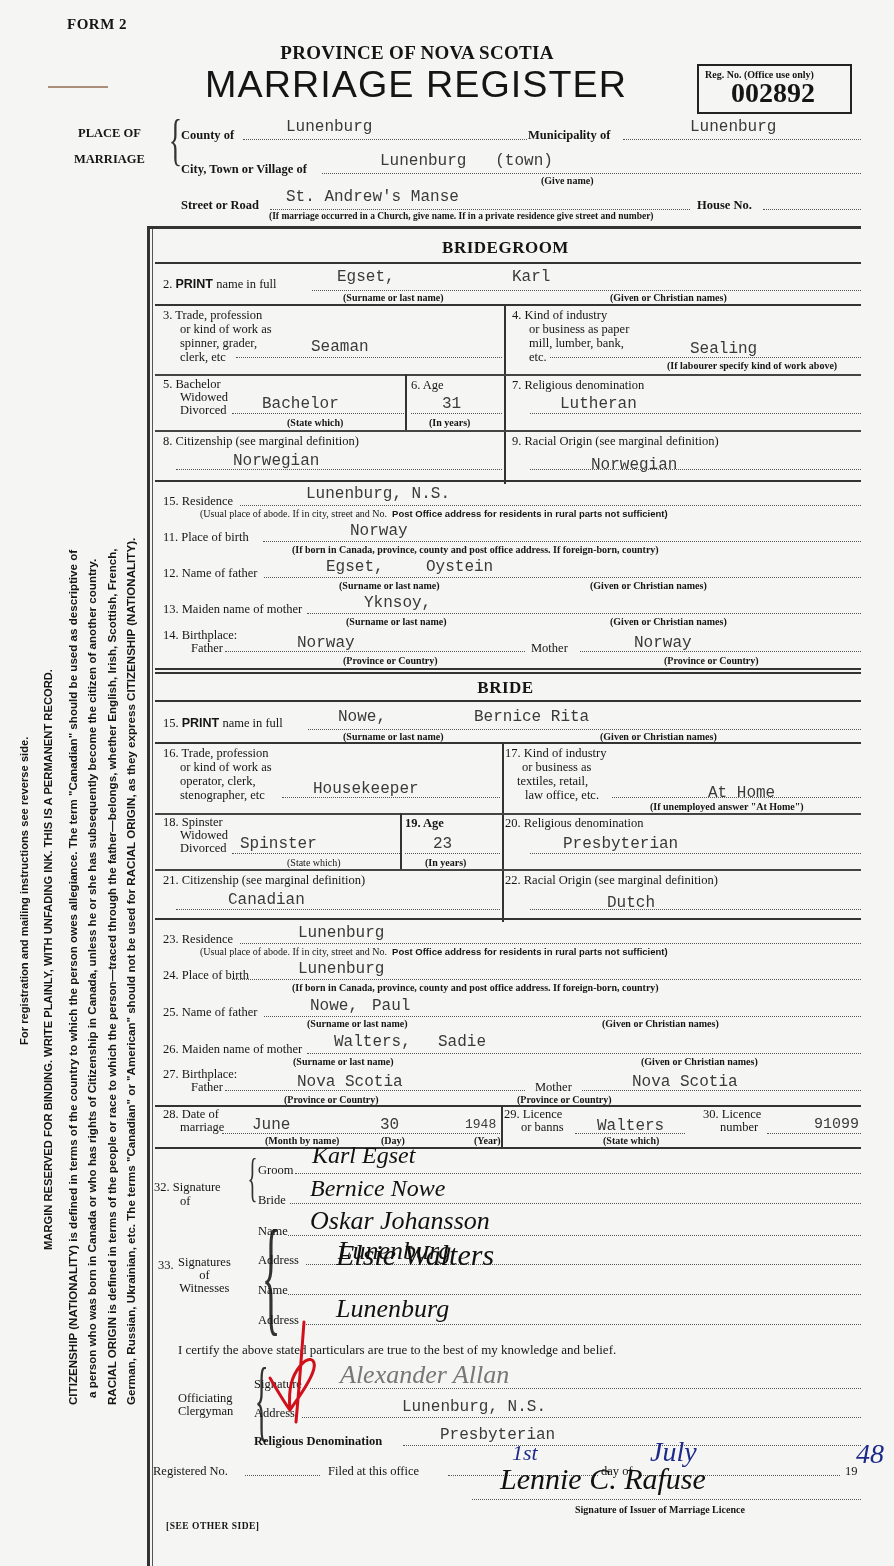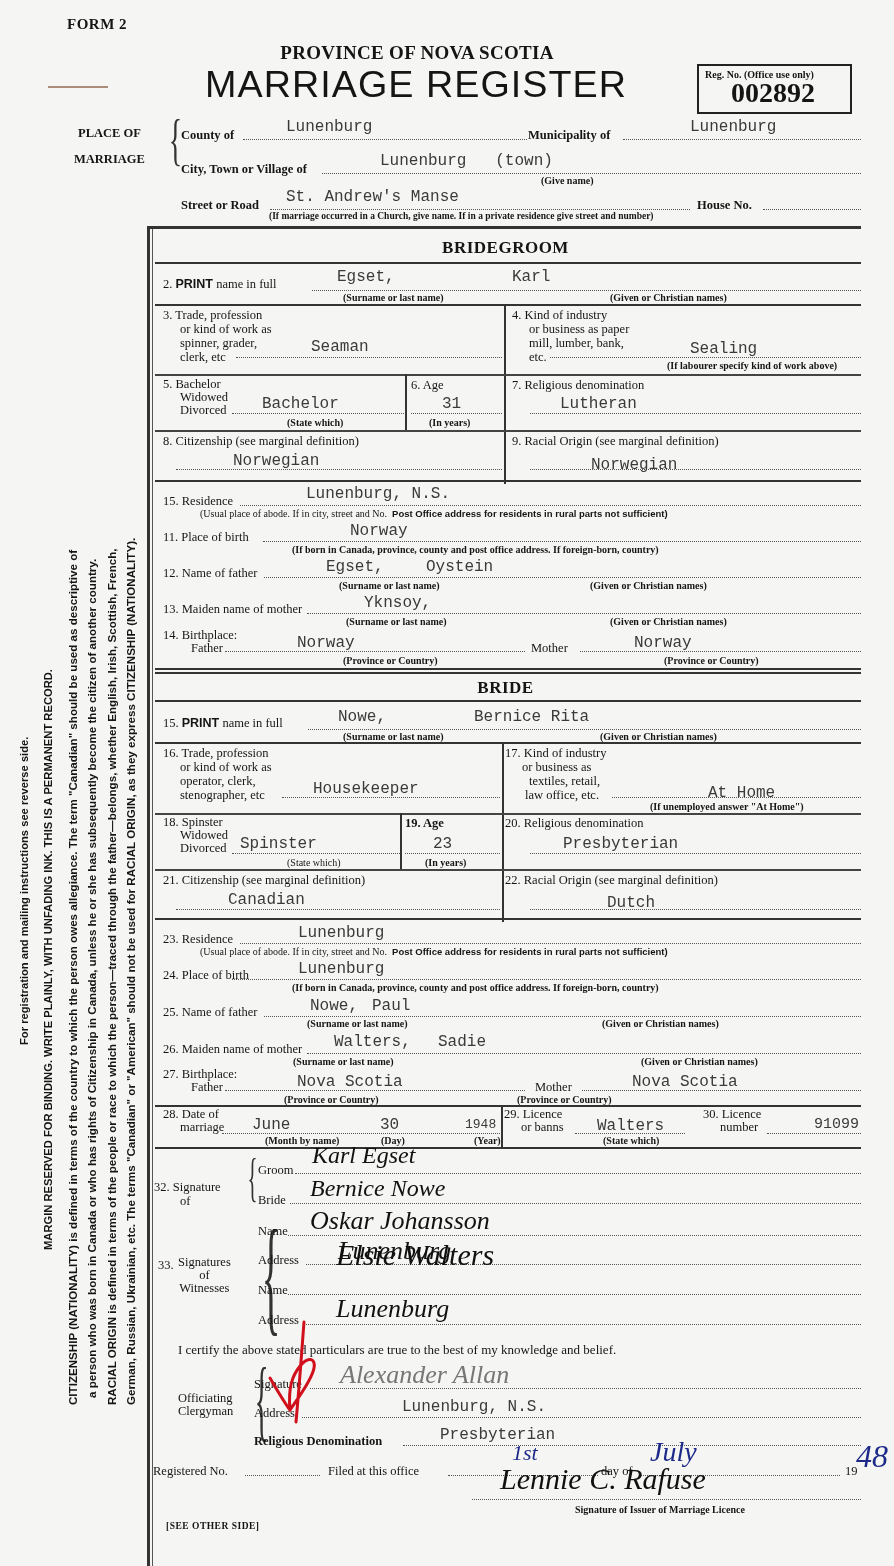--- a/index.html
+++ b/index.html
@@ -180,21 +180,21 @@
   <div style="padding-left:17px">or kind of work as</div>
   <div style="padding-left:17px">operator,    clerk,</div>
   <div style="padding-left:17px">stenographer, etc</div>
 </div>
 <div class="abs dots" style="left:282px;top:784px;width:218px;height:14px"></div>
 <div class="abs typed" style="left:313px;top:780px">Housekeeper</div>
 <div class="abs vline" style="left:502px;top:742px;height:180px"></div>
 <div class="abs lbl-s" style="left:505px;top:746px;line-height:14px">
   <div>17. Kind of industry</div>
   <div style="padding-left:17px">or   business   as</div>
-  <div style="padding-left:24px">textiles,   retail,</div>
+  <div style="padding-left:12px">textiles,   retail,</div>
   <div style="padding-left:20px">law office, etc.</div>
 </div>
 <div class="abs dots" style="left:612px;top:784px;width:249px;height:14px"></div>
 <div class="abs typed" style="left:708px;top:784px">At Home</div>
 <div class="abs hint" style="left:650px;top:801px">(If unemployed answer "At Home")</div>
 <div class="abs hline thin" style="left:155px;top:813px;width:706px"></div>
 
 <div class="abs lbl-s" style="left:163px;top:816px;line-height:13px">
   <div>18. Spinster</div>
   <div style="padding-left:17px">Widowed</div>
@@ -338,19 +338,19 @@
 
 <div class="abs lbl-s" style="left:153px;top:1464px">Registered No.</div>
 <div class="abs dots" style="left:245px;top:1460px;width:75px;height:16px"></div>
 <div class="abs lbl-s" style="left:328px;top:1464px">Filed at this office</div>
 <div class="abs dots" style="left:448px;top:1460px;width:150px;height:16px"></div>
 <div class="abs sig blue" style="left:512px;top:1440px;font-size:22px">1st</div>
 <div class="abs lbl-s" style="left:601px;top:1464px">day of</div>
 <div class="abs dots" style="left:640px;top:1460px;width:200px;height:16px"></div>
 <div class="abs sig blue" style="left:650px;top:1436px;font-size:28px">July</div>
 <div class="abs lbl-s" style="left:845px;top:1464px">19</div>
-<div class="abs sig blue" style="left:856px;top:1438px;font-size:32px">48</div>
+<div class="abs sig blue" style="left:856px;top:1438px;font-size:28px">48</div>
 
 <div class="abs dots" style="left:472px;top:1486px;width:389px;height:14px"></div>
 <div class="abs sig" style="left:500px;top:1462px;font-size:30px">Lennie C. Rafuse</div>
 <div class="abs hint" style="left:575px;top:1504px">Signature of Issuer of Marriage Licence</div>
 
 <div class="abs" style="left:166px;top:1521px;font-size:9.5px;font-weight:bold;letter-spacing:.5px">[SEE OTHER SIDE]</div>
 
 </body></html>

